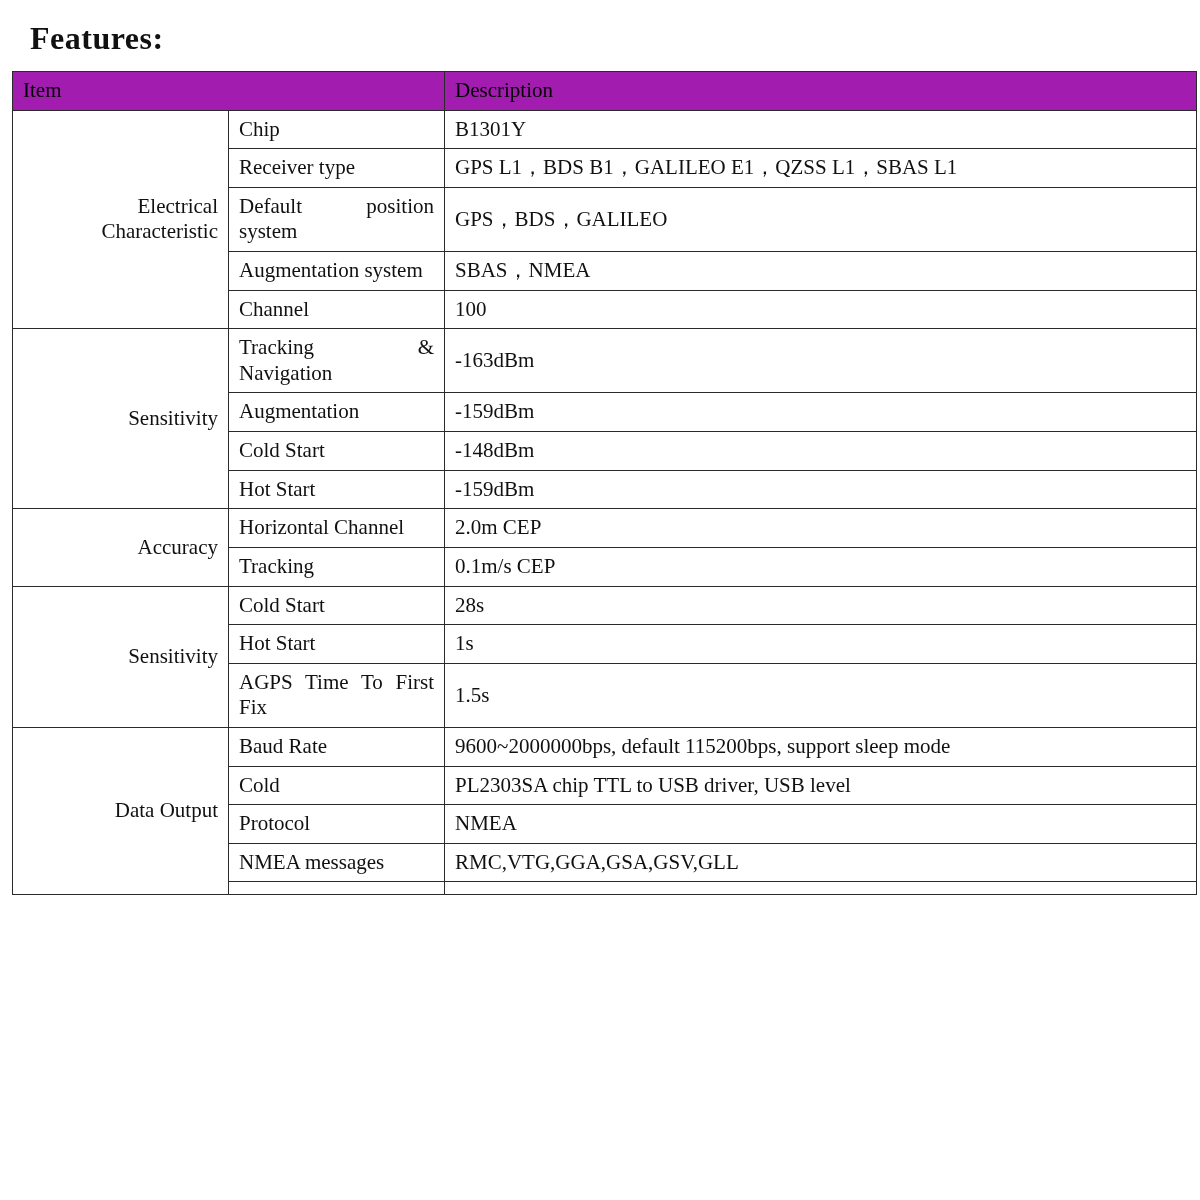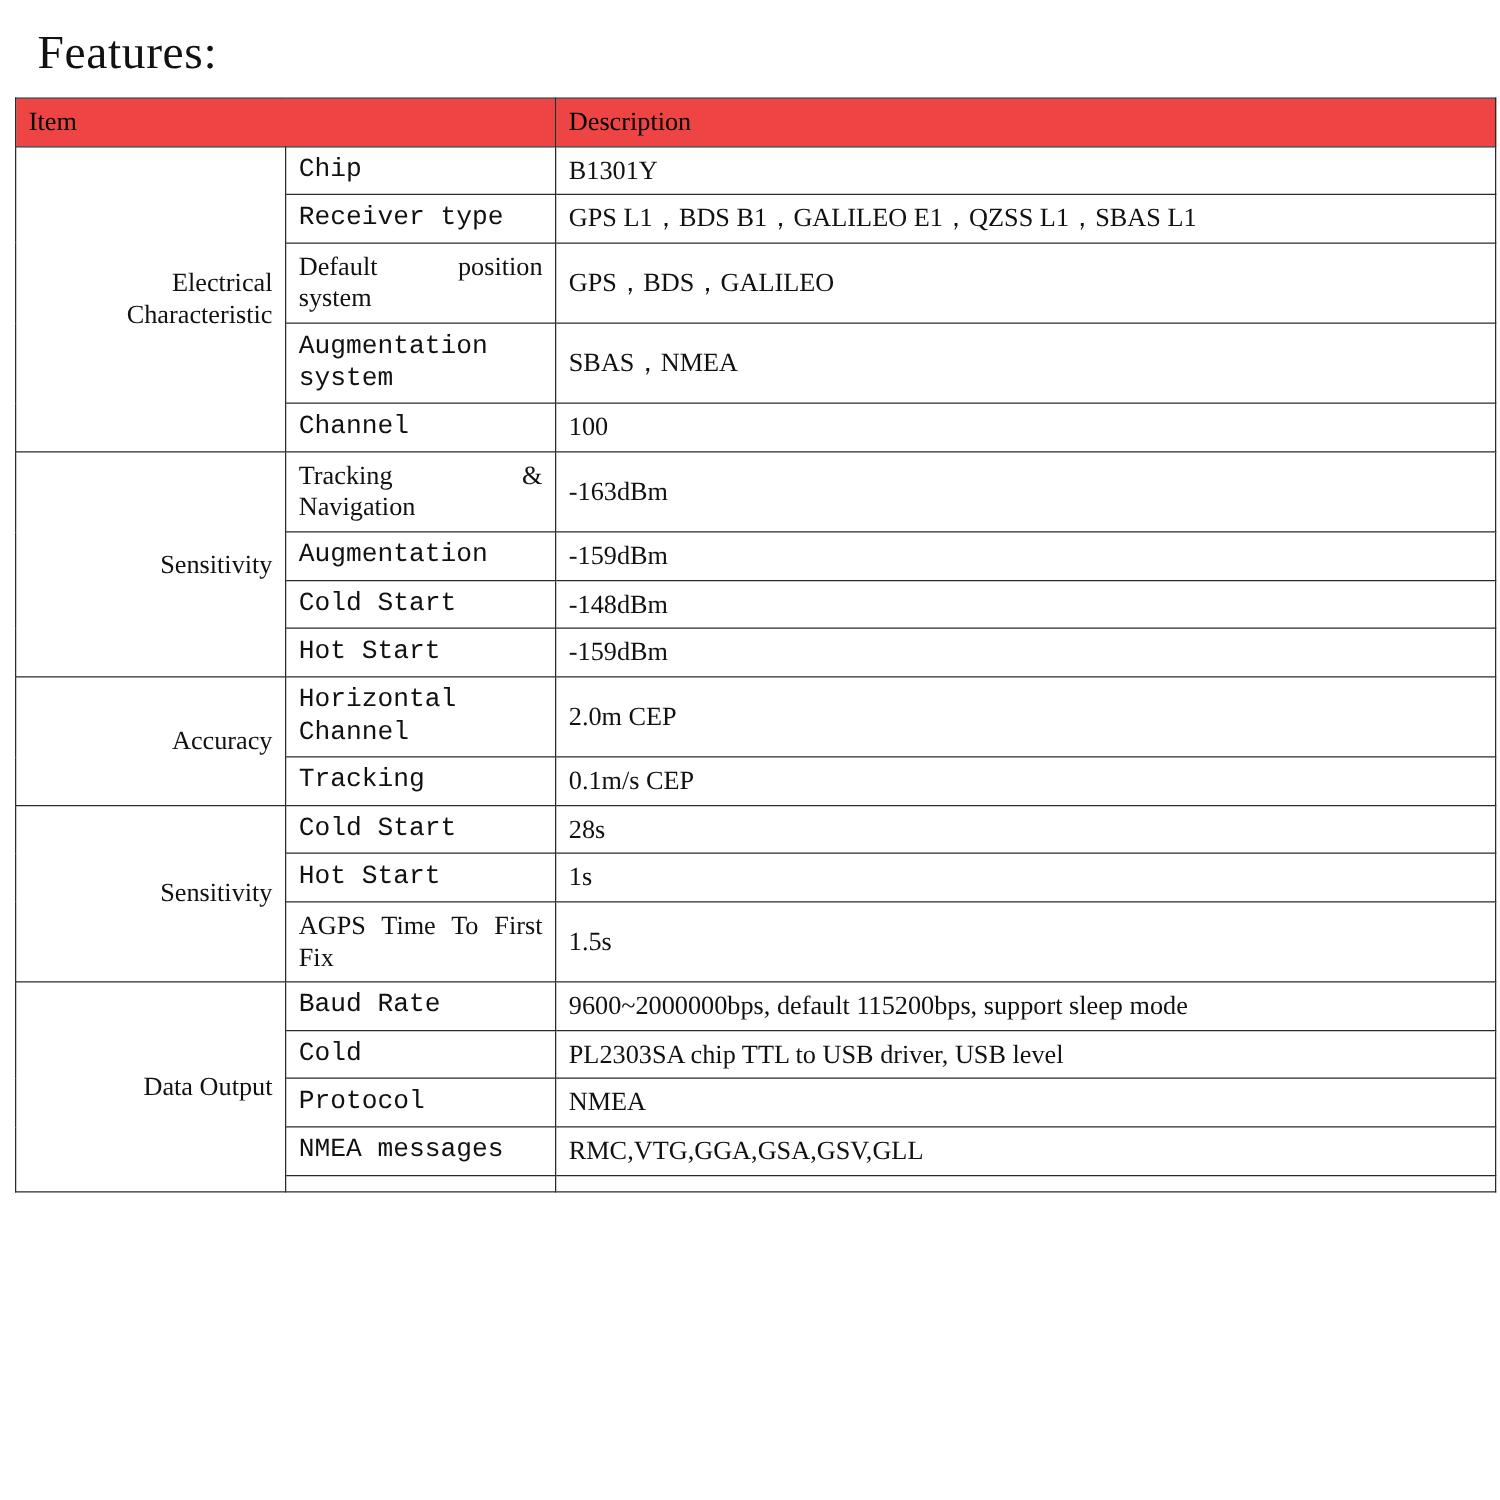--- a/index.html
+++ b/index.html
@@ -15,41 +15,41 @@
     overflow: hidden;
   }
   .page {
     position: relative;
     width: 1200px;
     height: 1200px;
     box-sizing: border-box;
     padding: 0 8px;
   }
   .doc-title {
-    font-size: 38px;
-    font-weight: normal;
+    font-size: 32px;
+    font-weight: bold;
     margin: 20px 0 14px 22px;
     letter-spacing: 0.5px;
   }
   table.spec {
     border-collapse: collapse;
     width: 1184px;
     margin-left: 4px;
     table-layout: fixed;
   }
   table.spec td, table.spec th {
     border: 1px solid #2a2a2a;
     vertical-align: middle;
     padding: 6px 10px;
     font-size: 21px;
     line-height: 1.22;
     font-weight: normal;
   }
   thead th {
-    background: #ef4444;
+    background: #a21caf;
     color: #000000;
     font-weight: bold;
     font-size: 22px;
     text-align: left;
     padding: 10px 14px;
   }
   .col-item   { width: 216px; }
   .col-sub    { width: 216px; }
   .col-desc   { width: 752px; }
 
@@ -61,21 +61,20 @@
   td.sub {
     text-align: justify;
     text-align-last: justify;
     padding-left: 14px;
     padding-right: 14px;
     font-size: 21px;
   }
   td.sub.nojust {
     text-align: left;
     text-align-last: left;
-    font-family: Liberation Mono, monospace;
   }
   td.desc {
     padding-left: 14px;
     font-size: 21px;
   }
 </style>
 </head>
 <body>
 
 <div class="page">

